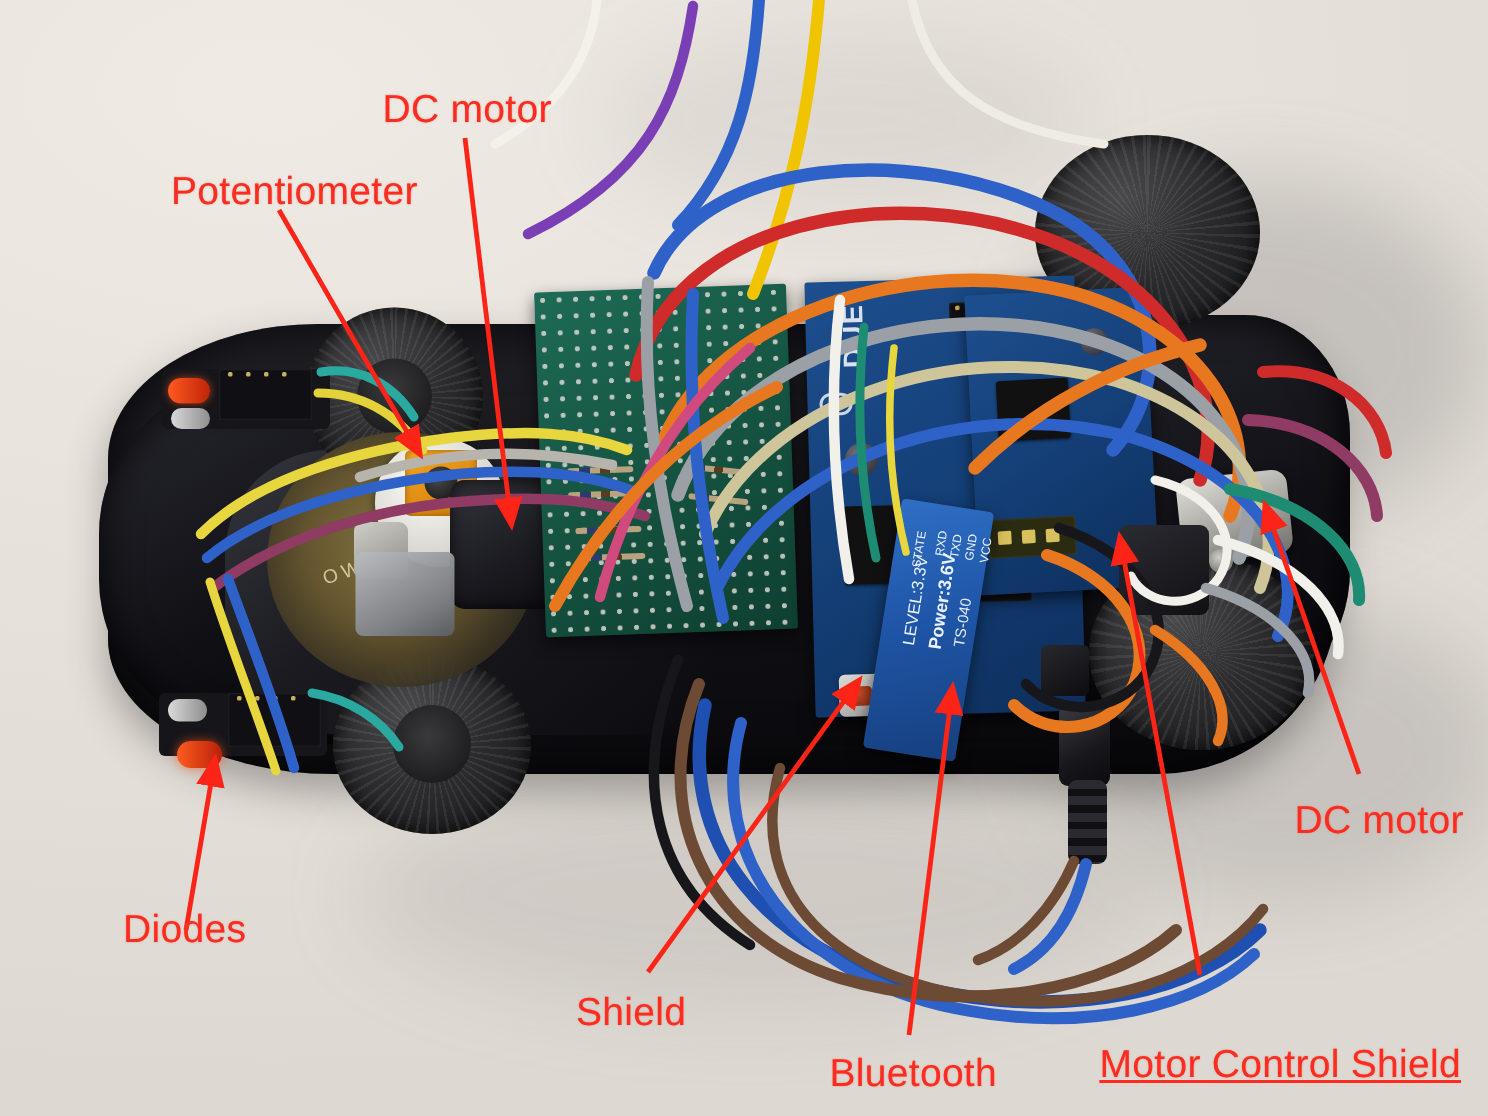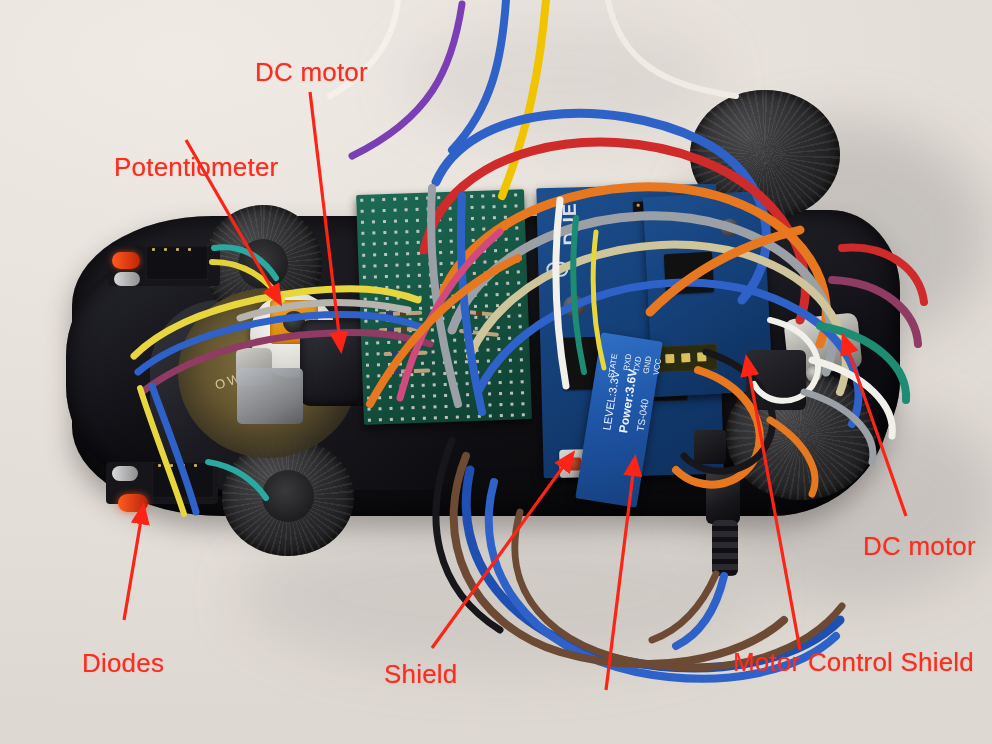--- a/index.html
+++ b/index.html
@@ -287,19 +287,20 @@
       <line x1="186" y1="140" x2="276" y2="296" marker-end="url(#ah)"></line>
       <line x1="124" y1="620" x2="142" y2="514" marker-end="url(#ah)"></line>
       <line x1="432" y1="648" x2="568" y2="460" marker-end="url(#ah)"></line>
       <line x1="606" y1="690" x2="634" y2="466" marker-end="url(#ah)"></line>
       <line x1="800" y1="650" x2="748" y2="366" marker-end="url(#ah)"></line>
       <line x1="906" y1="516" x2="846" y2="344" marker-end="url(#ah)"></line>
     </g>
   </svg>
 
   <div class="label" style="left:255px;top:57px;">DC motor</div>
-  <div class="label" style="left:114px;top:112px;margin-top:40px;">Potentiometer</div>
-  <div class="label" style="left:82px;top:648px;text-align:center;">Diodes</div>
+  <div class="label" style="left:114px;top:112px;">Potentiometer</div>
+  <div class="label" style="left:82px;top:604px;text-align:center;">Diodes</div>
   <div class="label" style="left:384px;top:659px;">Shield</div>
-  <div class="label" style="left:733px;top:647px;">Motor Control Shield</div>
+  <div class="label" style="left:553px;top:700px;">Bluetooth</div>
+  <div class="label" style="left:733px;top:694px;text-decoration:underline;">Motor Control Shield</div>
   <div class="label" style="left:863px;top:531px;">DC motor</div>
 
 </div>
 
 </body></html>

